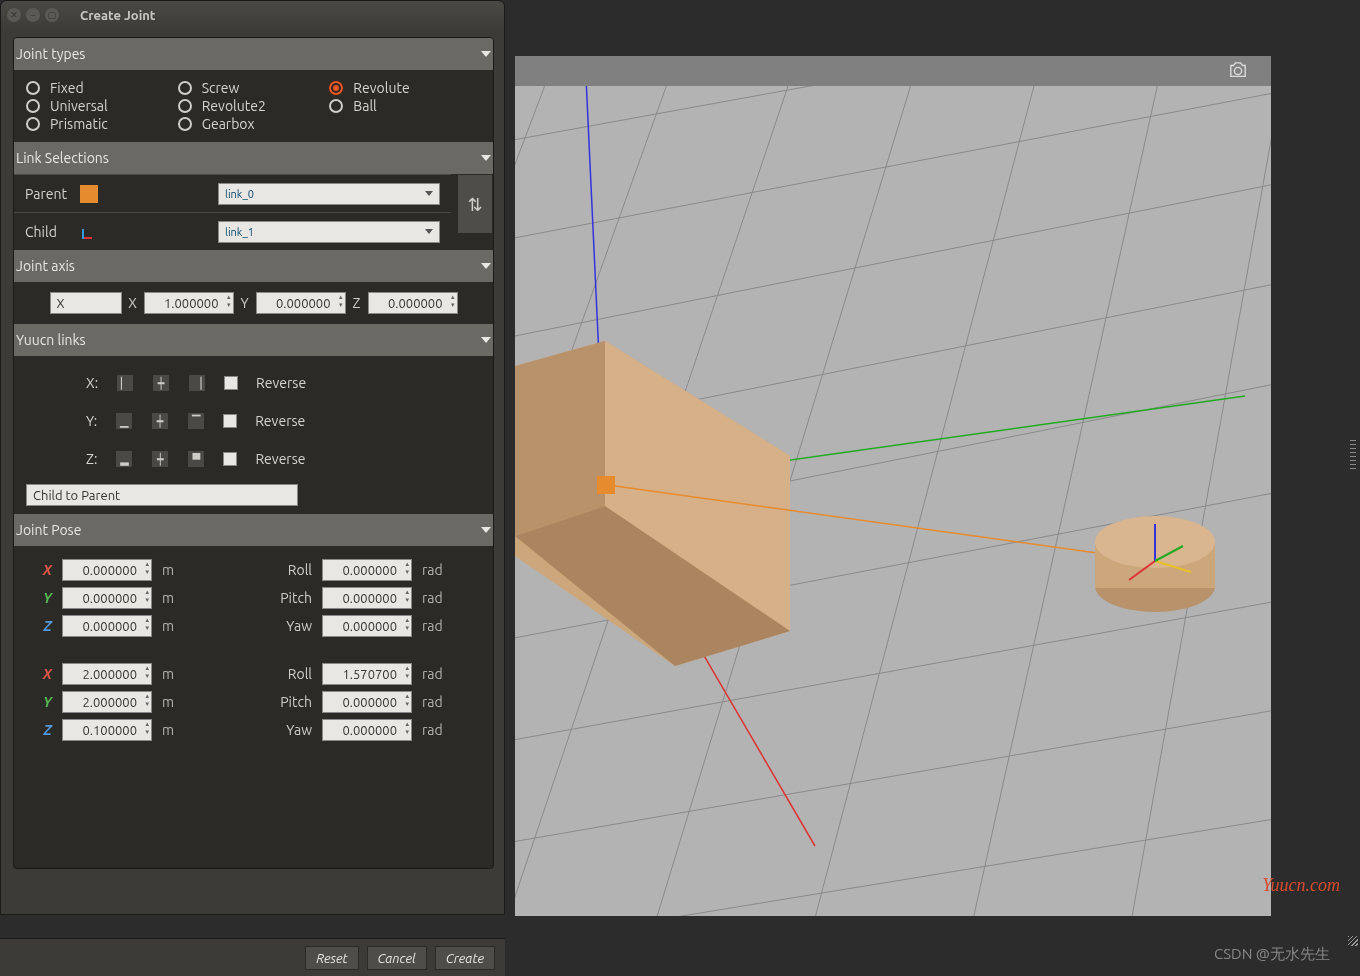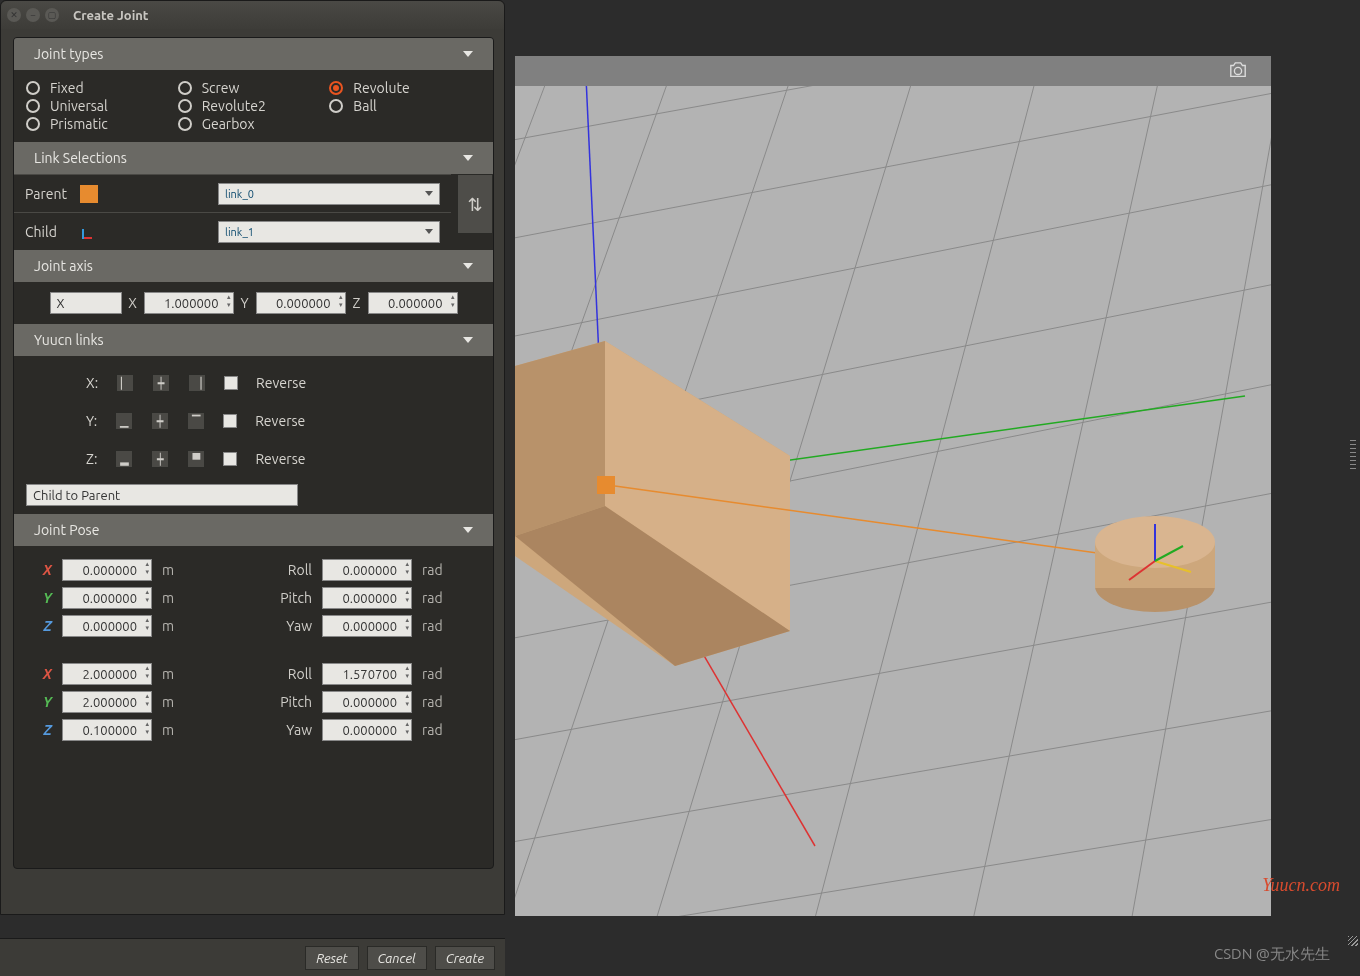--- a/index.html
+++ b/index.html
@@ -1,24 +1,24 @@
 <!DOCTYPE html>
 <html><head>
 <meta charset="utf-8">
 <style>
 * { box-sizing: border-box; margin: 0; padding: 0; font-family: Ubuntu, "Segoe UI", sans-serif; }
 body { background: #2c2c2c; width: 1360px; height: 976px; overflow: hidden; position: relative; }
 
 .window { position: absolute; left: 0; top: 0; width: 505px; height: 915px; background: #3c3b37; border: 1px solid #1a1a1a; border-radius: 6px 6px 0 0; }
 .titlebar { height: 28px; background: linear-gradient(#4a4945,#3d3c38); display: flex; align-items: center; padding: 0 6px; border-radius: 6px 6px 0 0; }
 .wbtn { width: 14px; height: 14px; border-radius: 50%; background: #5a5955; margin-right: 5px; display: flex; align-items: center; justify-content: center; font-size: 9px; color: #333; }
-.wtitle { color: #c8c6c1; font-size: 13px; margin-left: 9px; font-weight: bold; }
+.wtitle { color: #c8c6c1; font-size: 13px; margin-left: 16px; font-weight: bold; }
 
 .panel { position: absolute; left: 12px; top: 36px; width: 481px; height: 832px; background: #2b2a27; border: 1px solid #1a1a1a; border-radius: 4px; color: #d6d4cf; font-size: 14px; overflow: hidden; }
-.sec-head { background: #6a6964; height: 32px; display: flex; align-items: center; justify-content: space-between; padding: 0 20px; color: #e8e7e3; cursor: pointer; gap: 28px; }
+.sec-head { background: #6a6964; height: 32px; display: flex; align-items: center; justify-content: space-between; padding: 0 2px; color: #e8e7e3; cursor: pointer; gap: 28px; }
 .chev { width: 0; height: 0; border-left: 5px solid transparent; border-right: 5px solid transparent; border-top: 6px solid #e8e7e3; }
 .sec-body { padding: 10px 12px; }
 
 .jt-grid { display: grid; grid-template-columns: 1fr 1fr 1fr; row-gap: 2px; }
 .radio-row { display: flex; align-items: center; gap: 10px; }
 .radio { width: 14px; height: 14px; border-radius: 50%; border: 2px solid #cfcdc8; background: #2b2a27; display: inline-block; position: relative; }
 .radio.sel { border-color: #e95420; }
 .radio.sel::after { content: ""; position: absolute; width: 6px; height: 6px; background: #e95420; border-radius: 50%; left: 2px; top: 2px; }
 
 .link-row { display: flex; align-items: center; height: 38px; padding: 0 11px; border-top: 1px solid #4a4945; }

